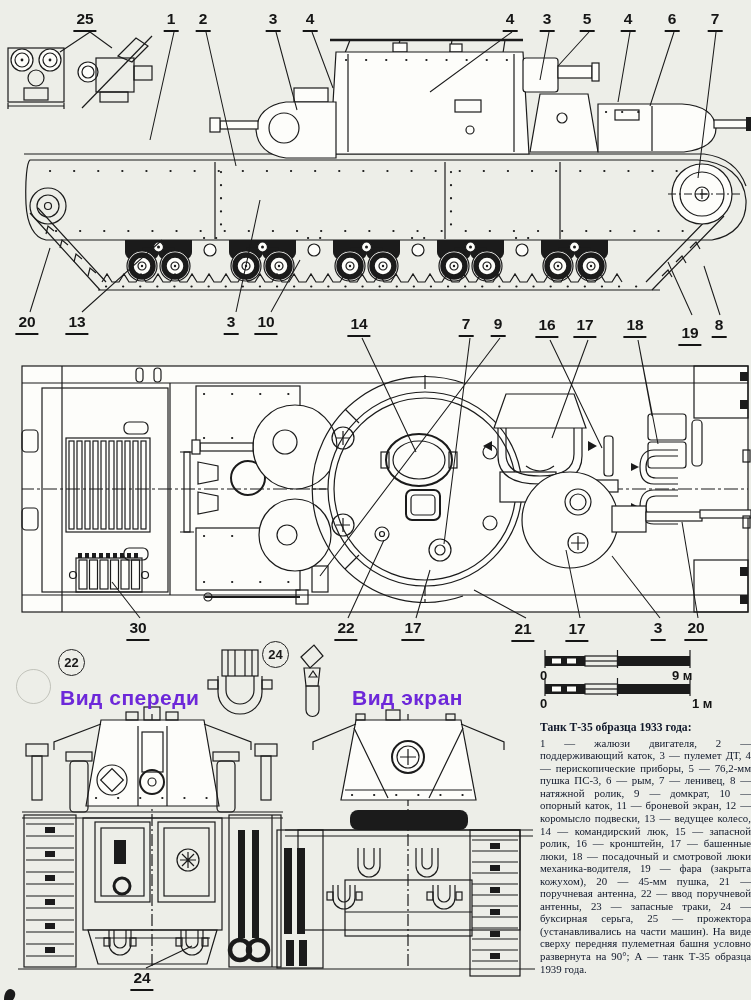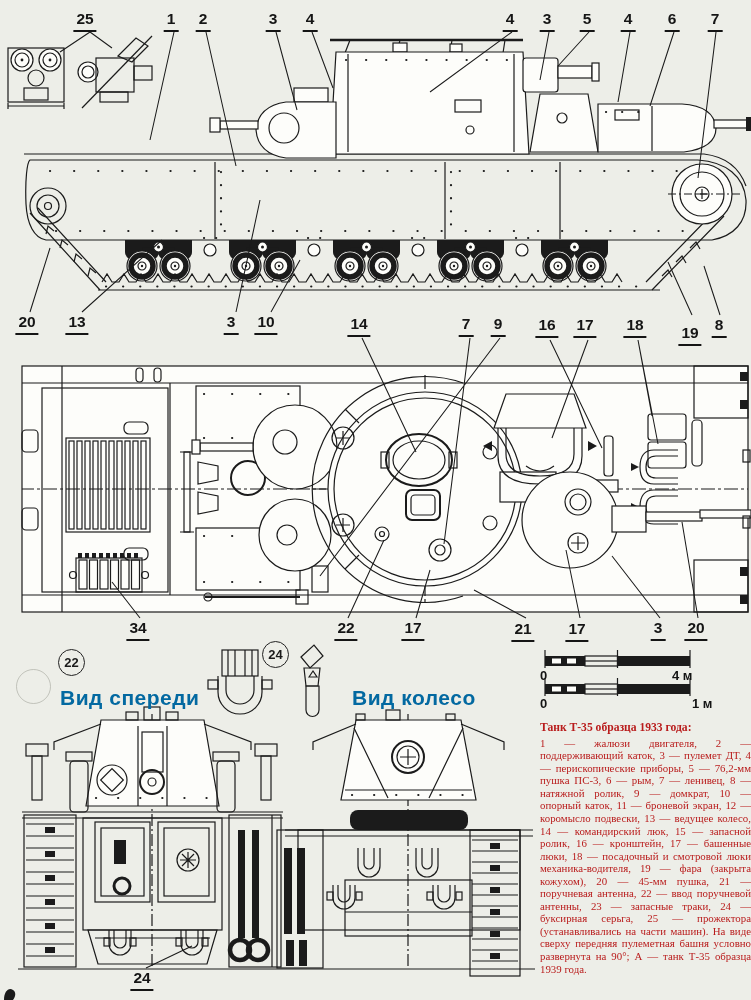--- a/index.html
+++ b/index.html
@@ -8,23 +8,23 @@
   #page svg{position:absolute;left:0;top:0;}
   .ink{stroke:#1b1b1b;fill:none;stroke-width:1.2;}
   .ink2{stroke:#1b1b1b;fill:none;stroke-width:2;}
   .fill{fill:#1b1b1b;stroke:none;}
   .wht{fill:#fdfdfa;stroke:#1b1b1b;stroke-width:1.2;}
   .dots{stroke:#1b1b1b;stroke-width:2.2;stroke-linecap:round;fill:none;}
   .co{position:absolute;transform:translateX(-50%);font:700 15.5px/1 "Liberation Sans",sans-serif;
       color:#151515;border-bottom:2.6px solid #151515;padding:1px 3px 3px;white-space:nowrap;}
   .circ{position:absolute;width:25px;height:25px;border:1.8px solid #222;border-radius:50%;
         font:700 13px/25px "Liberation Sans",sans-serif;text-align:center;background:transparent;}
-  .vlabel{position:absolute;font:800 21px/1 "Liberation Sans",sans-serif;letter-spacing:.5px;color:#0369a1;}
+  .vlabel{position:absolute;font:800 21px/1 "Liberation Sans",sans-serif;letter-spacing:.5px;color:#6d28d9;}
   .slabel{position:absolute;font:700 13px/1 "Liberation Sans",sans-serif;color:#141414;white-space:nowrap;}
-  #legend{position:absolute;left:540px;top:721px;width:211px;color:#b91c1c;}
+  #legend{position:absolute;left:540px;top:721px;width:211px;color:#0f172a;}
   #legend .lt{font:700 11.6px/1.18 "Liberation Serif",serif;margin-bottom:2px;}
   #legend .lb{font:10.85px/12.55px "Liberation Serif",serif;text-align:justify;}
   .stamp{position:absolute;left:16px;top:669px;width:33px;height:33px;border:1.4px solid #a9aba1;
          border-radius:50%;opacity:.65;}
 </style>
 </head>
 <body>
 
 <div id="page">
 
@@ -482,39 +482,39 @@
   <div class="co" style="left:266px;top:313px">10</div>
   <div class="co" style="left:359px;top:315px">14</div>
   <div class="co" style="left:466px;top:315px">7</div>
   <div class="co" style="left:498px;top:315px">9</div>
   <div class="co" style="left:547px;top:316px">16</div>
   <div class="co" style="left:585px;top:316px">17</div>
   <div class="co" style="left:635px;top:316px">18</div>
   <div class="co" style="left:690px;top:324px">19</div>
   <div class="co" style="left:719px;top:316px">8</div>
 
-  <div class="co" style="left:138px;top:619px">34</div>
+  <div class="co" style="left:138px;top:619px">30</div>
   <div class="co" style="left:346px;top:619px">22</div>
   <div class="co" style="left:413px;top:619px">17</div>
   <div class="co" style="left:523px;top:620px">21</div>
   <div class="co" style="left:577px;top:620px">17</div>
   <div class="co" style="left:658px;top:619px">3</div>
   <div class="co" style="left:696px;top:619px">20</div>
 
   <div class="co" style="left:142px;top:969px">24</div>
 
   <div class="circ" style="left:58px;top:649px">22</div>
   <div class="circ" style="left:262px;top:641px">24</div>
   <div class="stamp"></div>
 
   <div class="vlabel" style="left:60px;top:687px">Вид спереди</div>
-  <div class="vlabel" style="left:352px;top:687px">Вид колесо</div>
+  <div class="vlabel" style="left:352px;top:687px">Вид экран</div>
 
   <div class="slabel" style="left:540px;top:669px">0</div>
-  <div class="slabel" style="left:672px;top:669px">4 м</div>
+  <div class="slabel" style="left:672px;top:669px">9 м</div>
   <div class="slabel" style="left:540px;top:697px">0</div>
   <div class="slabel" style="left:692px;top:697px">1 м</div>
 
   <div id="legend">
     <div class="lt">Танк Т-35 образца 1933 года:</div>
     <div class="lb">1 — жалюзи двигателя, 2 — поддерживающий каток, 3 — пулемет ДТ, 4 — перископические приборы, 5 — 76,2-мм пушка ПС-3, 6 — рым, 7 — ленивец, 8 — натяжной ролик, 9 — домкрат, 10 — опорный каток, 11 — броневой экран, 12 — коромысло подвески, 13 — ведущее колесо, 14 — командирский люк, 15 — запасной ролик, 16 — кронштейн, 17 — башенные люки, 18 — посадочный и смотровой люки механика-водителя, 19 — фара (закрыта кожухом), 20 — 45-мм пушка, 21 — поручневая антенна, 22 — ввод поручневой антенны, 23 — запасные траки, 24 — буксирная серьга, 25 — прожектора (устанавливались на части машин). На виде сверху передняя пулеметная башня условно развернута на 90°; А — танк Т-35 образца 1939 года.</div>
   </div>
 
 </div>
 

